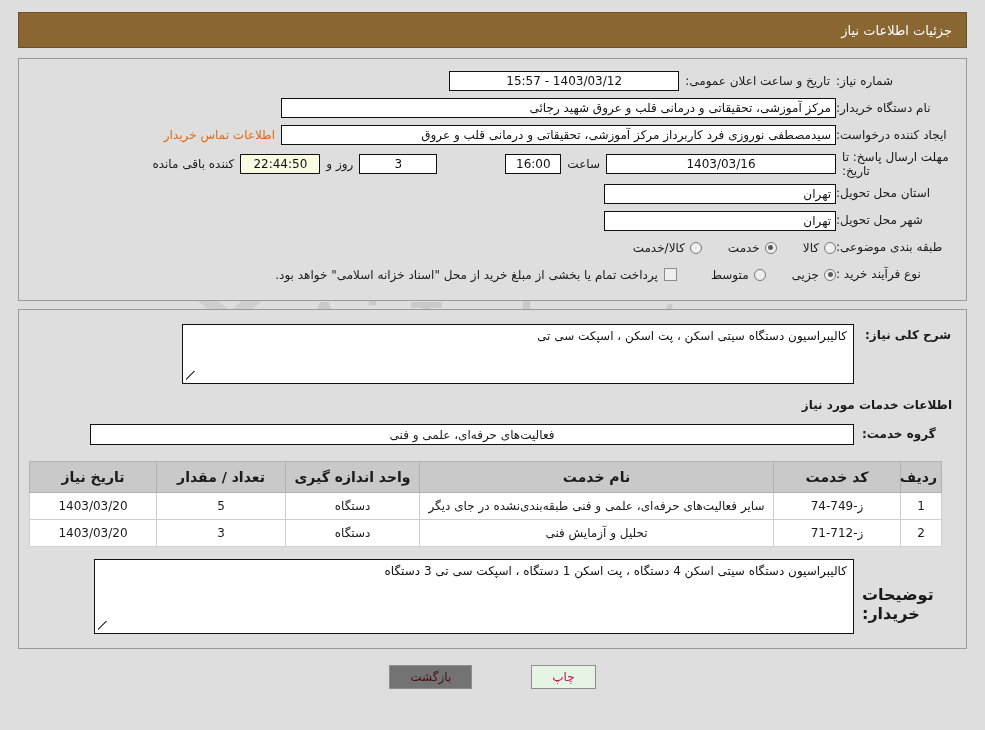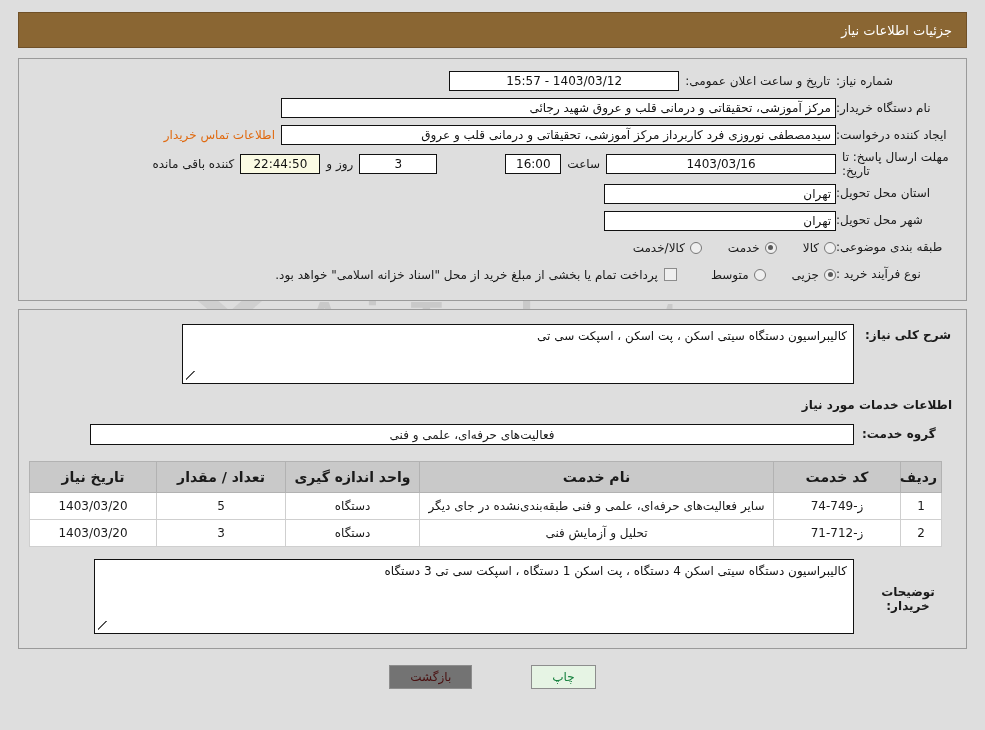--- a/index.html
+++ b/index.html
@@ -280,25 +280,25 @@
     font-size: 12px;
     font-weight: bold;
     width: 100px;
     flex: 0 0 100px;
     text-align: center;
     padding: 4px 0 0 8px;
     box-sizing: border-box;
   }
   .desc-row { display: flex; align-items: flex-start; margin-top: 12px; }
   .desc-lbl {
-    font-size: 12px;
+    font-size: 16px;
     font-weight: bold;
     width: 100px;
     flex: 0 0 100px;
-    text-align: center;
+    text-align: left;
     padding: 26px 0 0 8px;
     box-sizing: border-box;
   }
 
   
   .tbl-wrap { margin: 16px 12px 0 14px; }
   table.grid {
     border-collapse: collapse;
     width: 907px;
     font-size: 12px;
@@ -338,21 +338,21 @@
     margin-top: 16px;
   }
   .btn {
     border: 1px solid #8d8d8d;
     font-size: 12px;
     padding: 4px 20px;
     cursor: pointer;
     box-sizing: border-box;
     font-family: "DejaVu Sans", "Liberation Sans", sans-serif;
   }
-  .btn-print  { background: #e6f4e4; color: #15803d; margin-left: 37px; }
+  .btn-print  { background: #e6f4e4; color: #be185d; margin-left: 37px; }
   .btn-back   { background: #737373; color: #4b1111; }
 </style>
 </head>
 <body>
 
 <div class="watermark">
   <div class="wm-shield"></div>
   <div class="wm-text">AriaTender.net</div>
   <div class="wm-arrow"></div>
   <div class="wm-v">V</div>

